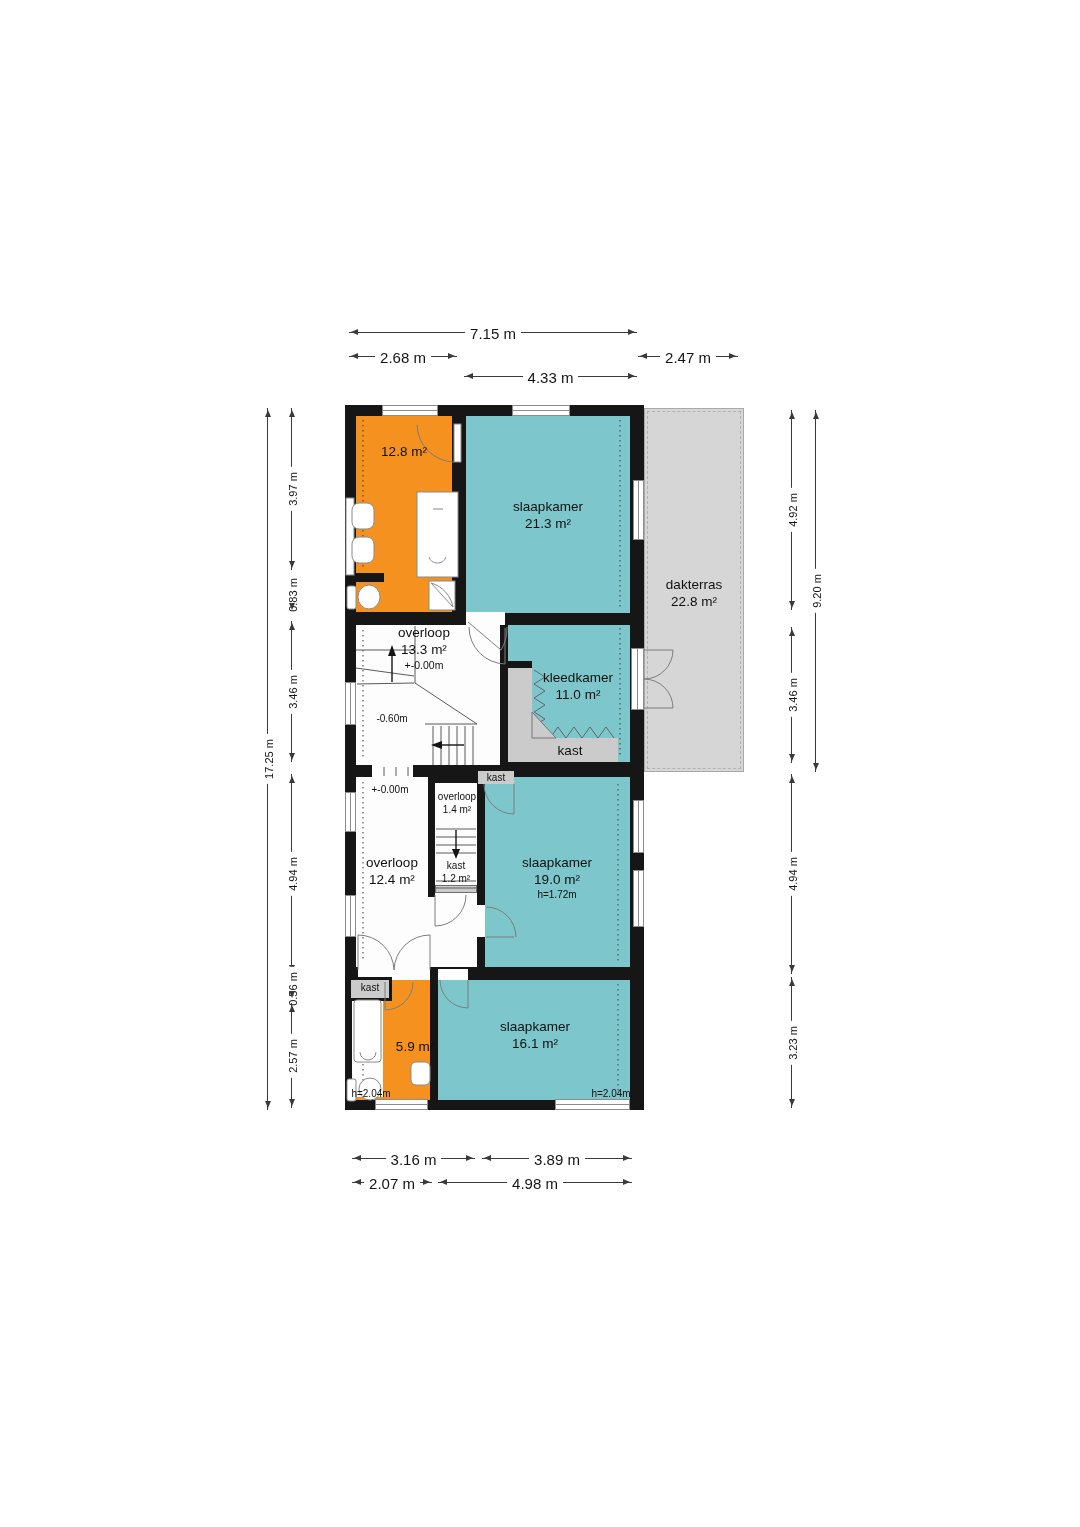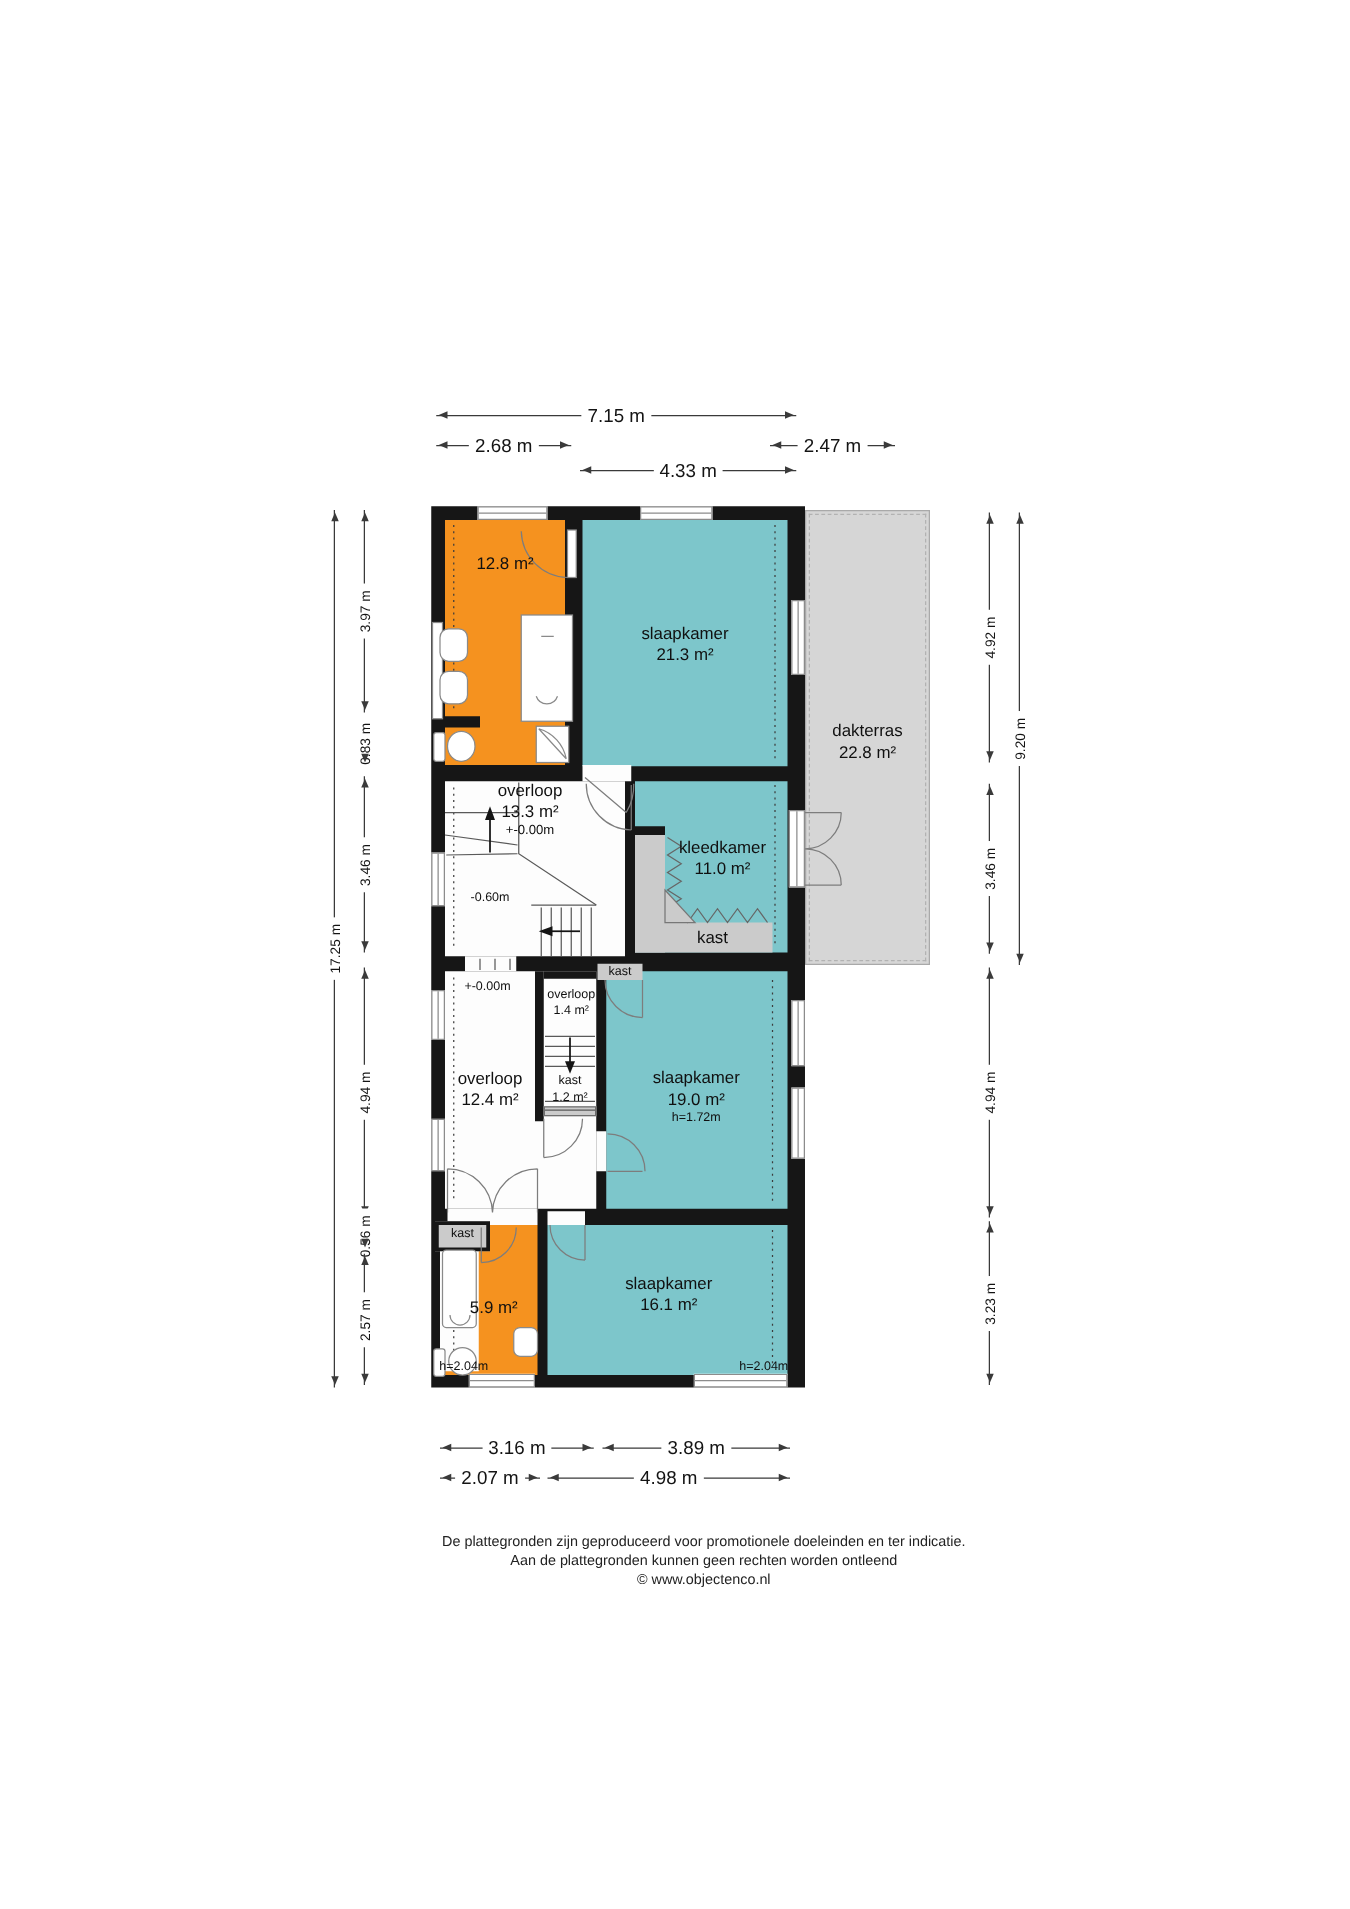--- a/index.html
+++ b/index.html
@@ -64,21 +64,21 @@
 
   <div class="dimh" style="left:349px;top:332px;width:288px">
       <span>7.15 m</span>
     </div>
   <div class="dimh" style="left:349px;top:356px;width:108px">
       <span>2.68 m</span>
     </div>
   <div class="dimh" style="left:464px;top:376px;width:173px">
       <span>4.33 m</span>
     </div>
-  <div class="dimh" style="left:616px;top:356px;width:100px">
+  <div class="dimh" style="left:638px;top:356px;width:100px">
       <span>2.47 m</span>
     </div>
 
   <div class="dimv" style="left:267px;top:408px;height:702px">
       <span>17.25 m</span>
     </div>
   <div class="dimv" style="left:291px;top:408px;height:162px">
       <span>3.97 m</span>
     </div>
   <div class="dimv" style="left:291px;top:578px;height:34px">
@@ -275,33 +275,28 @@
     <div>+-0.00m</div>
   </div>
   <div class="lbl" style="left:557px;top:877px">
     <div>slaapkamer</div>
     <div>19.0 m²</div>
     <div class="sub">h=1.72m</div>
   </div>
   <div class="lbl s12" style="left:370px;top:988px">
     <div>kast</div>
   </div>
-  <div class="lbl" style="left:395px;top:1047px">
+  <div class="lbl" style="left:415px;top:1047px">
     <div>5.9 m²</div>
   </div>
   <div class="lbl s10" style="left:371px;top:1094px">
     <div>h=2.04m</div>
   </div>
   <div class="lbl" style="left:535px;top:1036px">
     <div>slaapkamer</div>
     <div>16.1 m²</div>
   </div>
   <div class="lbl s10" style="left:611px;top:1094px">
     <div>h=2.04m</div>
   </div>
 
-  <div class="footer">
-    <div>De plattegronden zijn geproduceerd voor promotionele doeleinden en ter indicatie.</div>
-    <div>Aan de plattegronden kunnen geen rechten worden ontleend</div>
-    <div>© www.objectenco.nl</div>
-  </div>
 
 </div>
 
 </body></html>

